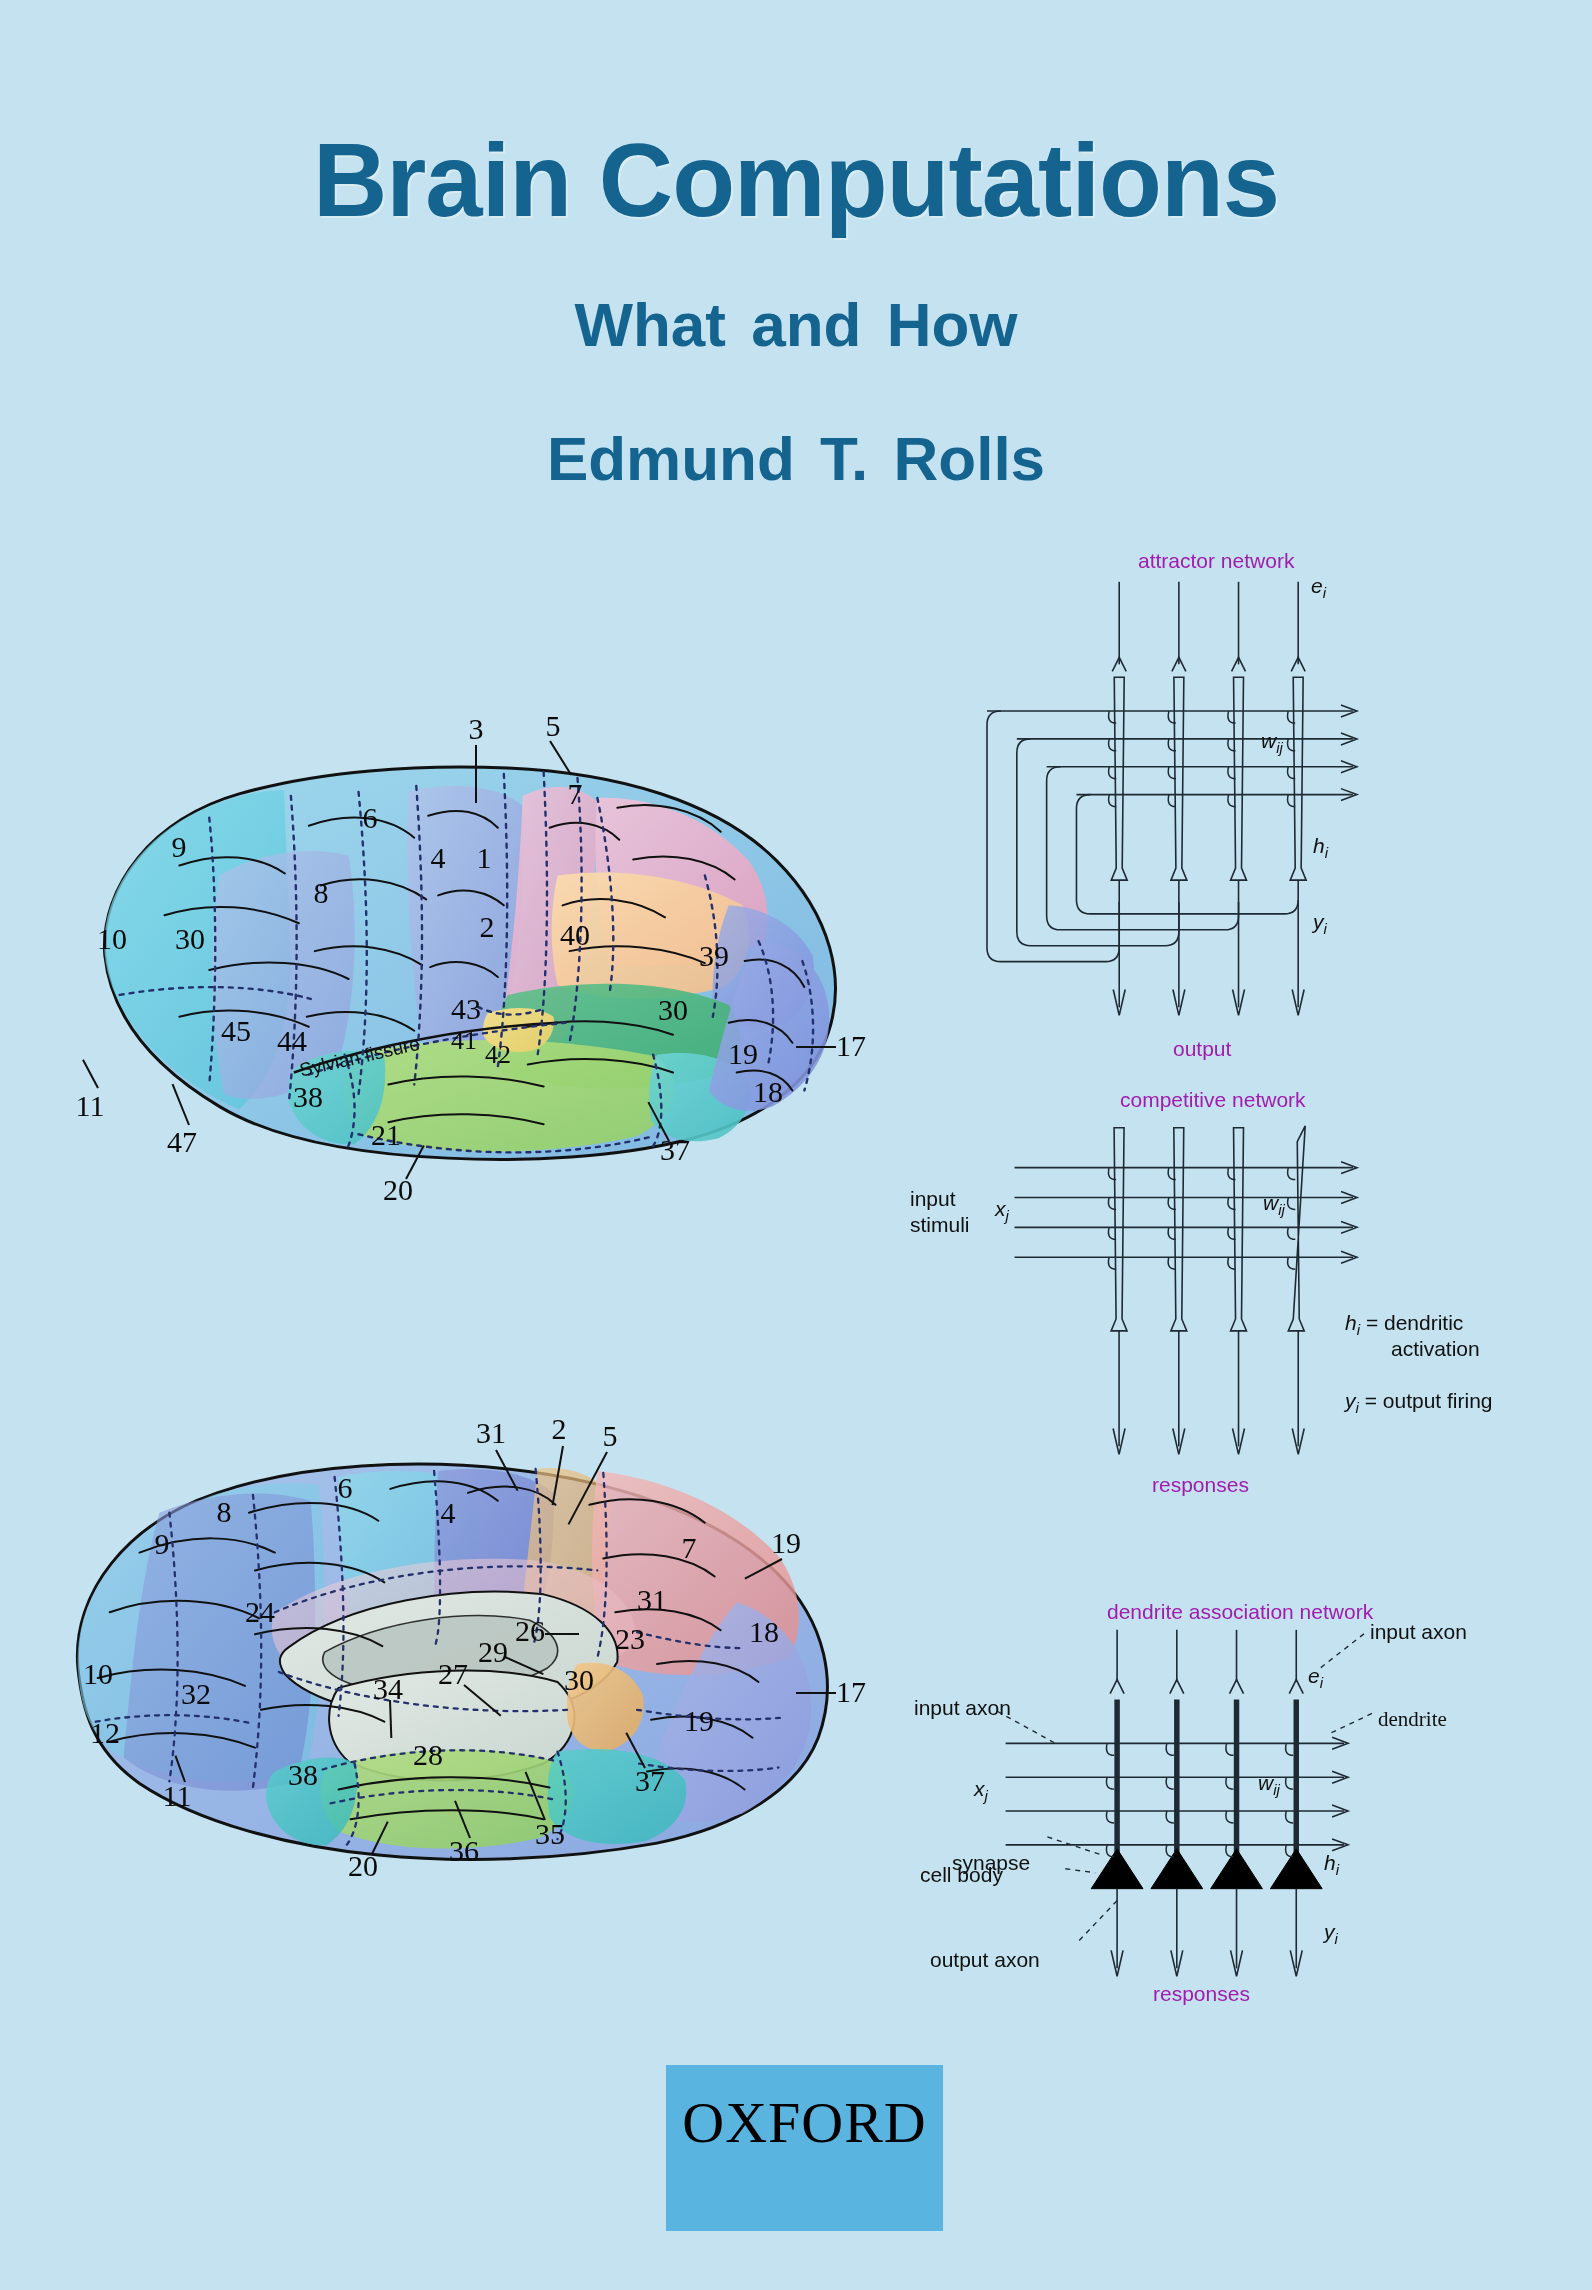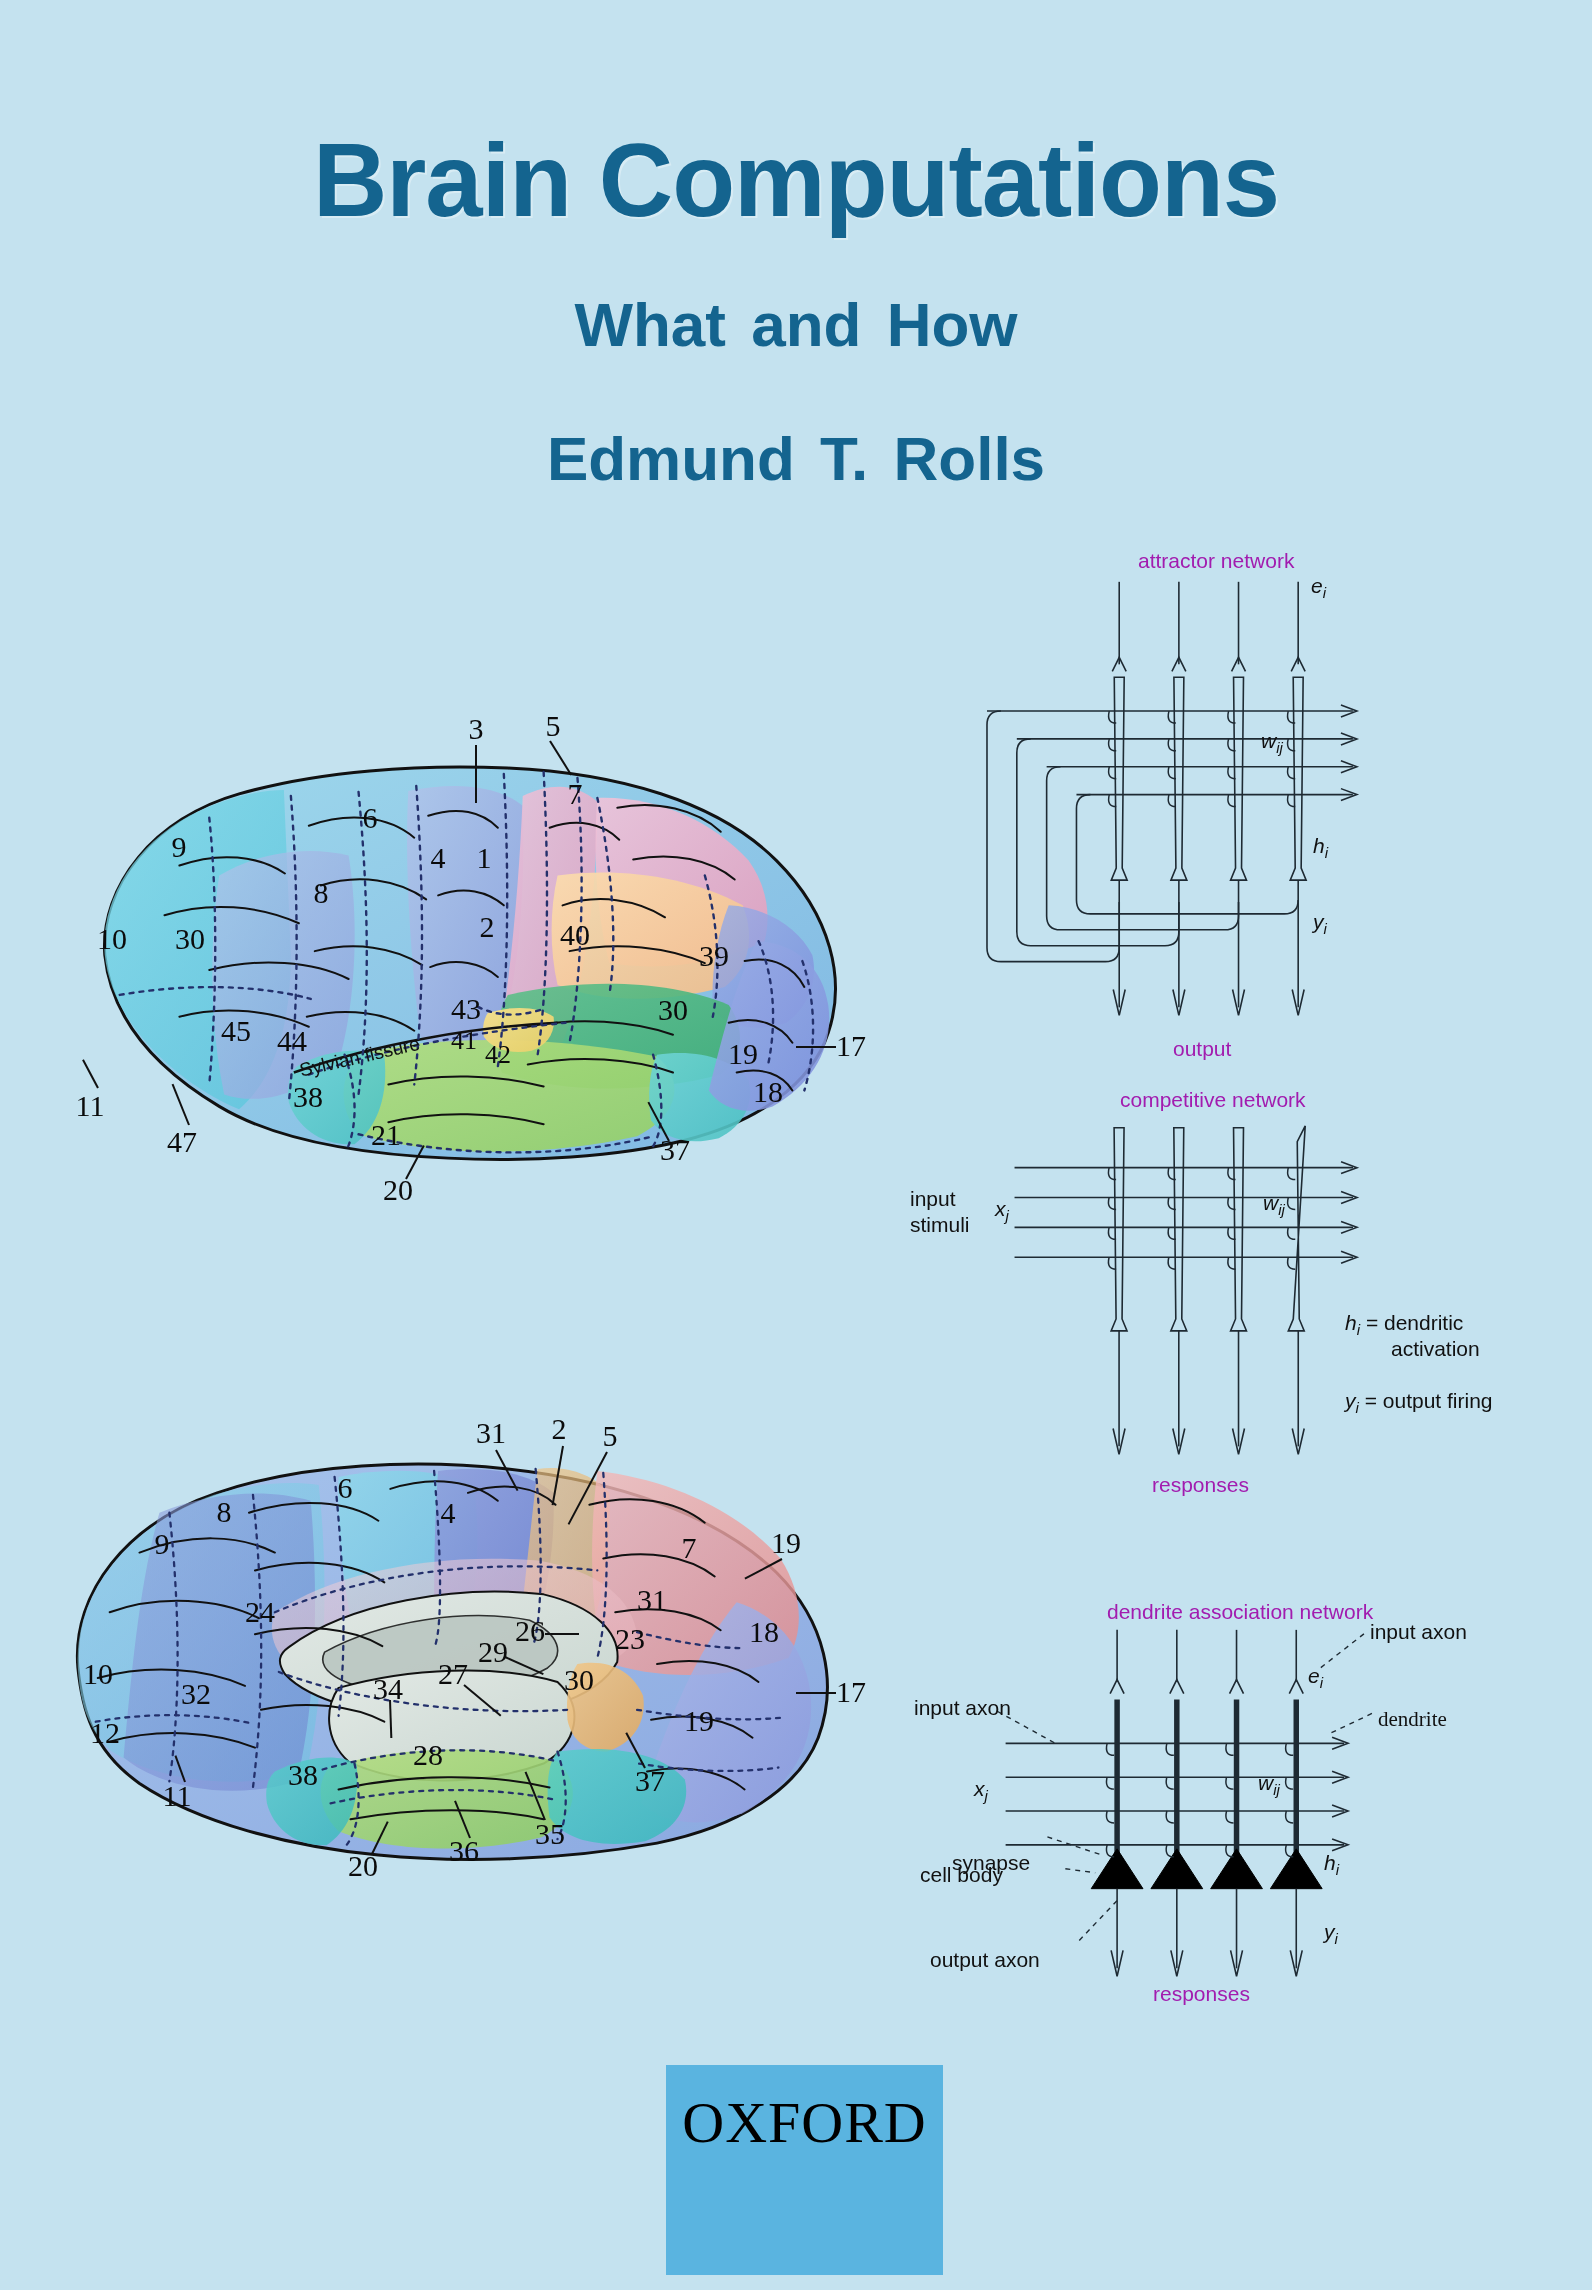--- a/index.html
+++ b/index.html
@@ -89,21 +89,21 @@
     height: 2px;
     transform-origin: left center;
   }
 
   
   #oup-logo {
     position: absolute;
     left: 666px;
     top: 2065px;
     width: 277px;
-    height: 210px;
+    height: 166px;
     background: #5ab4e0;
     display: flex;
     align-items: flex-start;
     justify-content: center;
   }
   #oup-logo-text {
     font-family: "Liberation Serif", serif;
     font-size: 58px;
     color: #000;
     letter-spacing: 1px;

